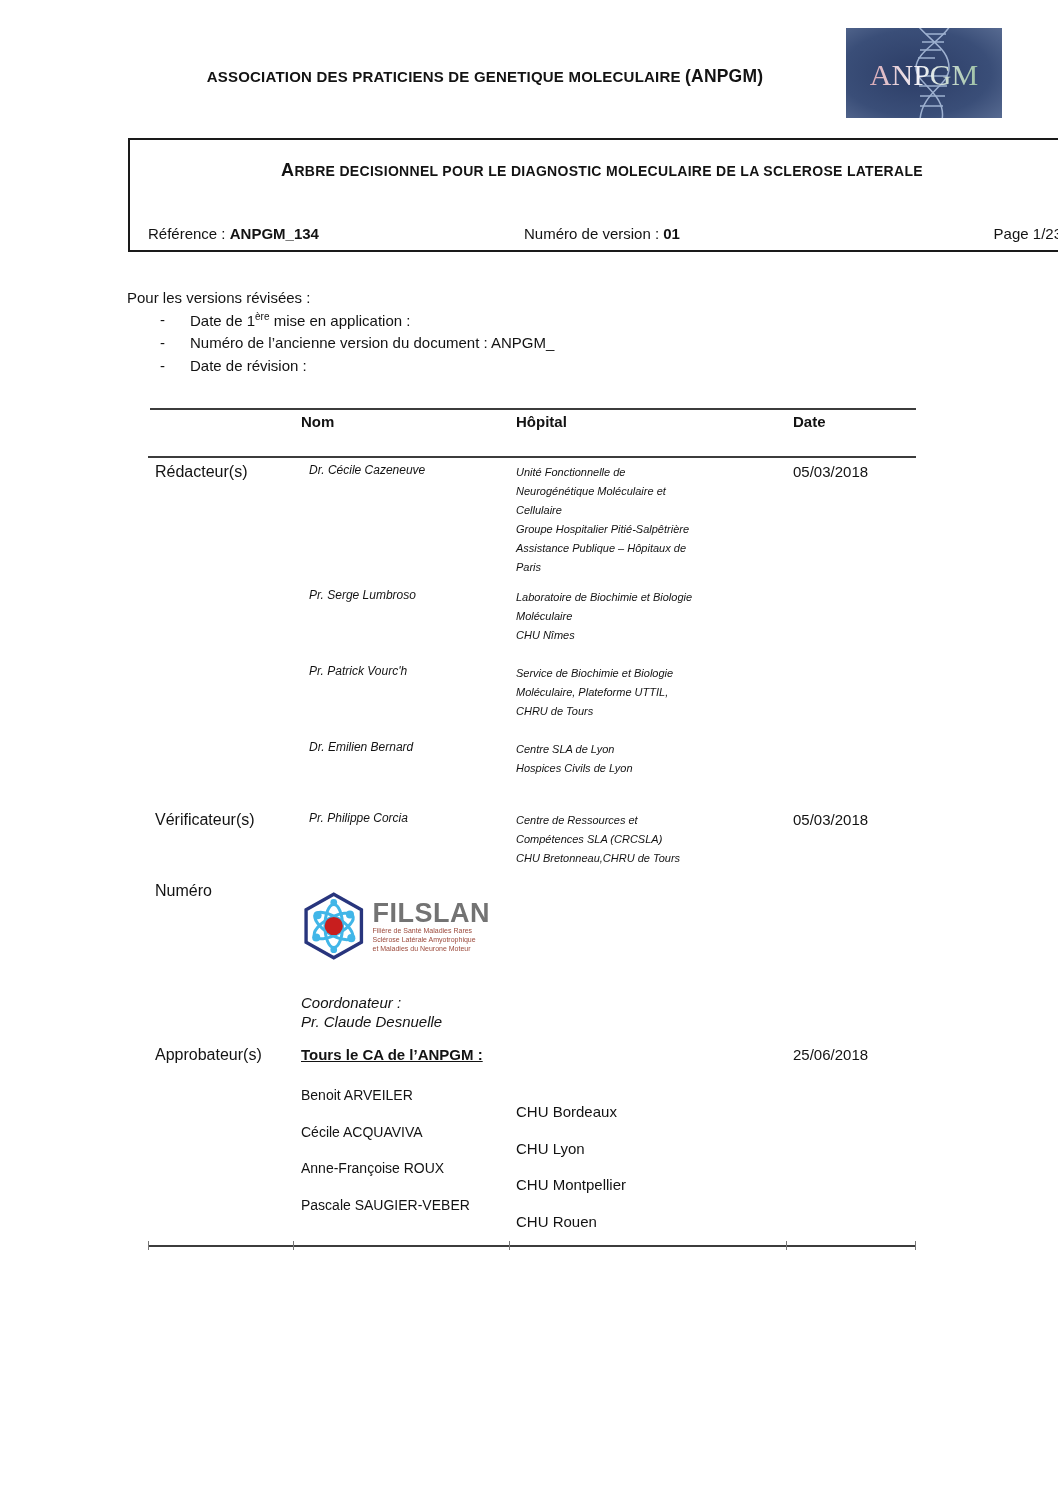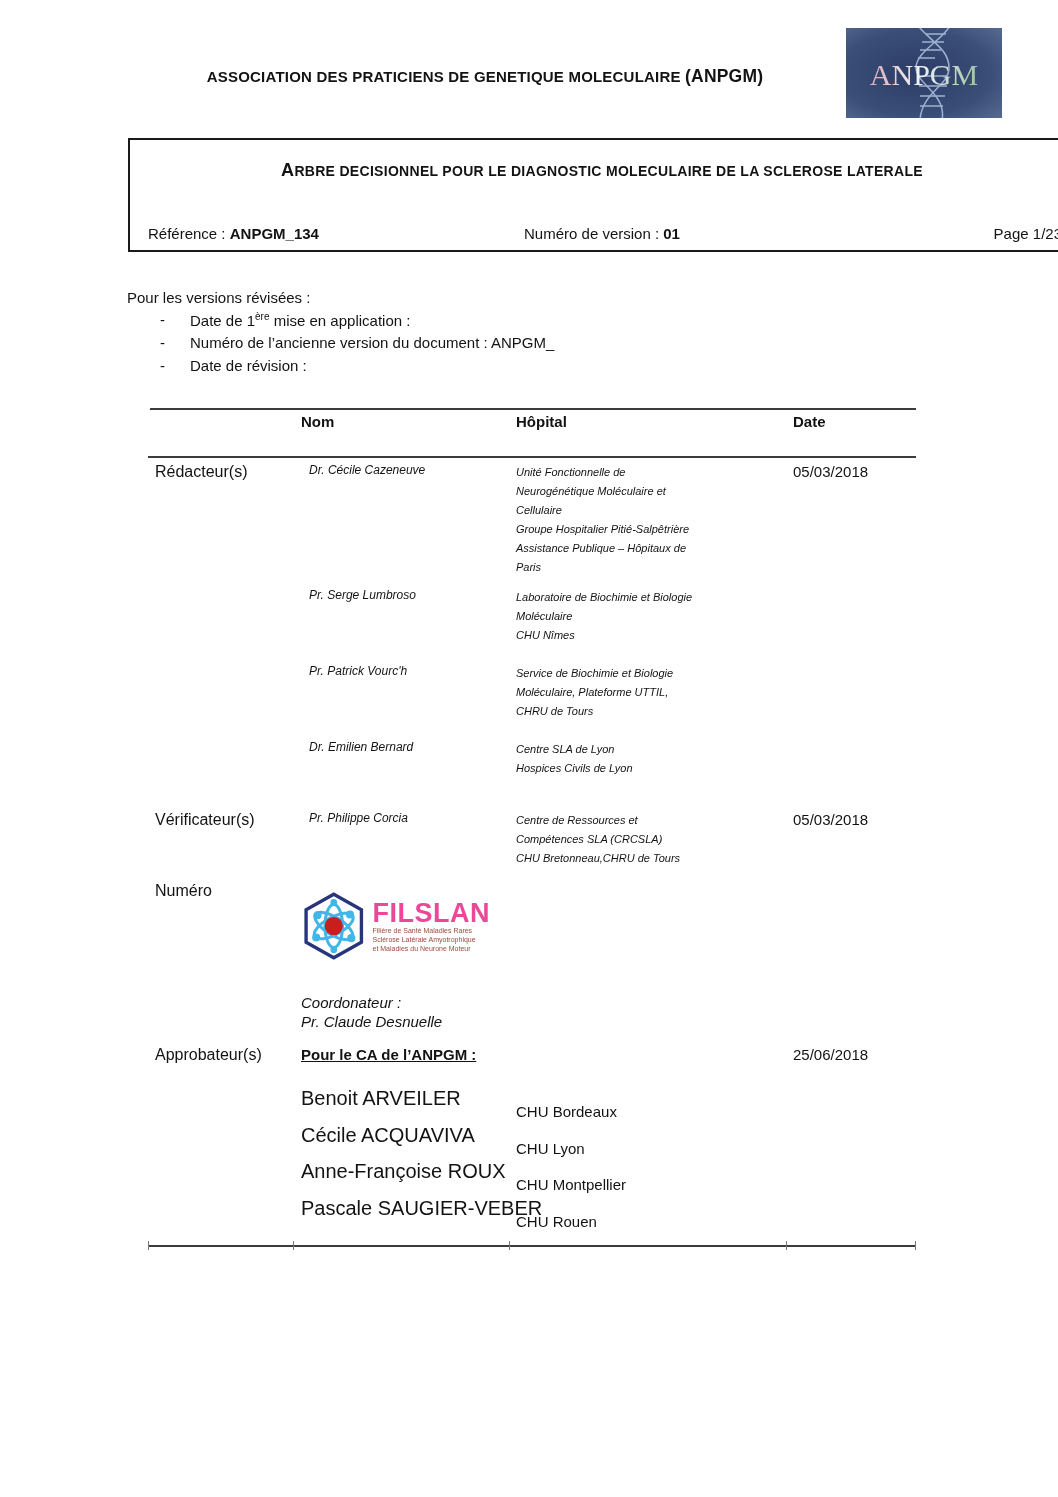--- a/index.html
+++ b/index.html
@@ -39,31 +39,31 @@
   
   .rule { position:absolute; height:2px; background:#3c3c3c; }
   .tick { position:absolute; width:1px; height:9px; background:#777; }
   .th { position:absolute; font-weight:bold; font-size:15px; }
   .row { position:absolute; left:0; top:0; width:1058px; }
   .role-cell { position:absolute; left:155px; top:0; font-size:16px; white-space:nowrap; }
   .name-cell { position:absolute; left:309px; top:0; font-size:12px; font-style:italic; white-space:nowrap; }
   .hosp-cell { position:absolute; left:516px; top:0; font-size:11px; font-style:italic;
     white-space:pre-line; line-height:19px; width:270px; }
   .date-cell { position:absolute; left:793px; top:0; font-size:15px; white-space:nowrap; }
-  .member-name { position:absolute; left:301px; top:0; font-size:20px; white-space:nowrap; }
+  .member-name { position:absolute; left:301px; top:0; font-size:14px; white-space:nowrap; }
   .member-hosp { position:absolute; left:516px; top:0; font-size:15px; white-space:nowrap;margin-top:16px; }
   .approb-heading { position:absolute; left:301px; top:0; font-size:15px; font-weight:bold;
     text-decoration:underline; white-space:nowrap; }
   .coord-cell { position:absolute; left:301px; top:0; font-size:15px; font-style:italic;
     white-space:pre-line; line-height:19px; }
 
   
   .filslan { left:300px; top:884px; width:190px; height:84px; display:flex; align-items:center; }
   .filslan-text { margin-left:5px; }
-  .filslan-name { font-size:27px; font-weight:bold; color:#ec4899; letter-spacing:0.5px; line-height:26px; }
+  .filslan-name { font-size:27px; font-weight:bold; color:#737373; letter-spacing:0.5px; line-height:26px; }
   .filslan-tagline { font-size:7px; color:#9c4a3c; line-height:9px; white-space:pre-line; }
 </style>
 </head>
 <body>
 
 <div class="page">
 
   <div class="abs org-title">
     <span>ASSOCIATION DES PRATICIENS DE GENETIQUE MOLECULAIRE</span>
     <span class="org-suffix">(ANPGM)</span>
@@ -204,21 +204,21 @@
     </div>
   </div>
 
   <div class="row" style="top:993px;">
     <span class="coord-cell">Coordonateur :
 Pr. Claude Desnuelle</span>
   </div>
 
   <div class="row" style="top:1046px;">
     <span class="role-cell">Approbateur(s)</span>
-    <span class="approb-heading">Pour le CA de l’ANPGM :</span>
+    <span class="approb-heading">Tours le CA de l’ANPGM :</span>
     <span class="date-cell">25/06/2018</span>
   </div>
   <div class="row" style="top:1087px;">
     <span class="member-name">Benoit ARVEILER</span>
     <span class="member-hosp">CHU Bordeaux</span>
   </div>
   <div class="row" style="top:1124px;">
     <span class="member-name">Cécile ACQUAVIVA</span>
     <span class="member-hosp">CHU Lyon</span>
   </div>

